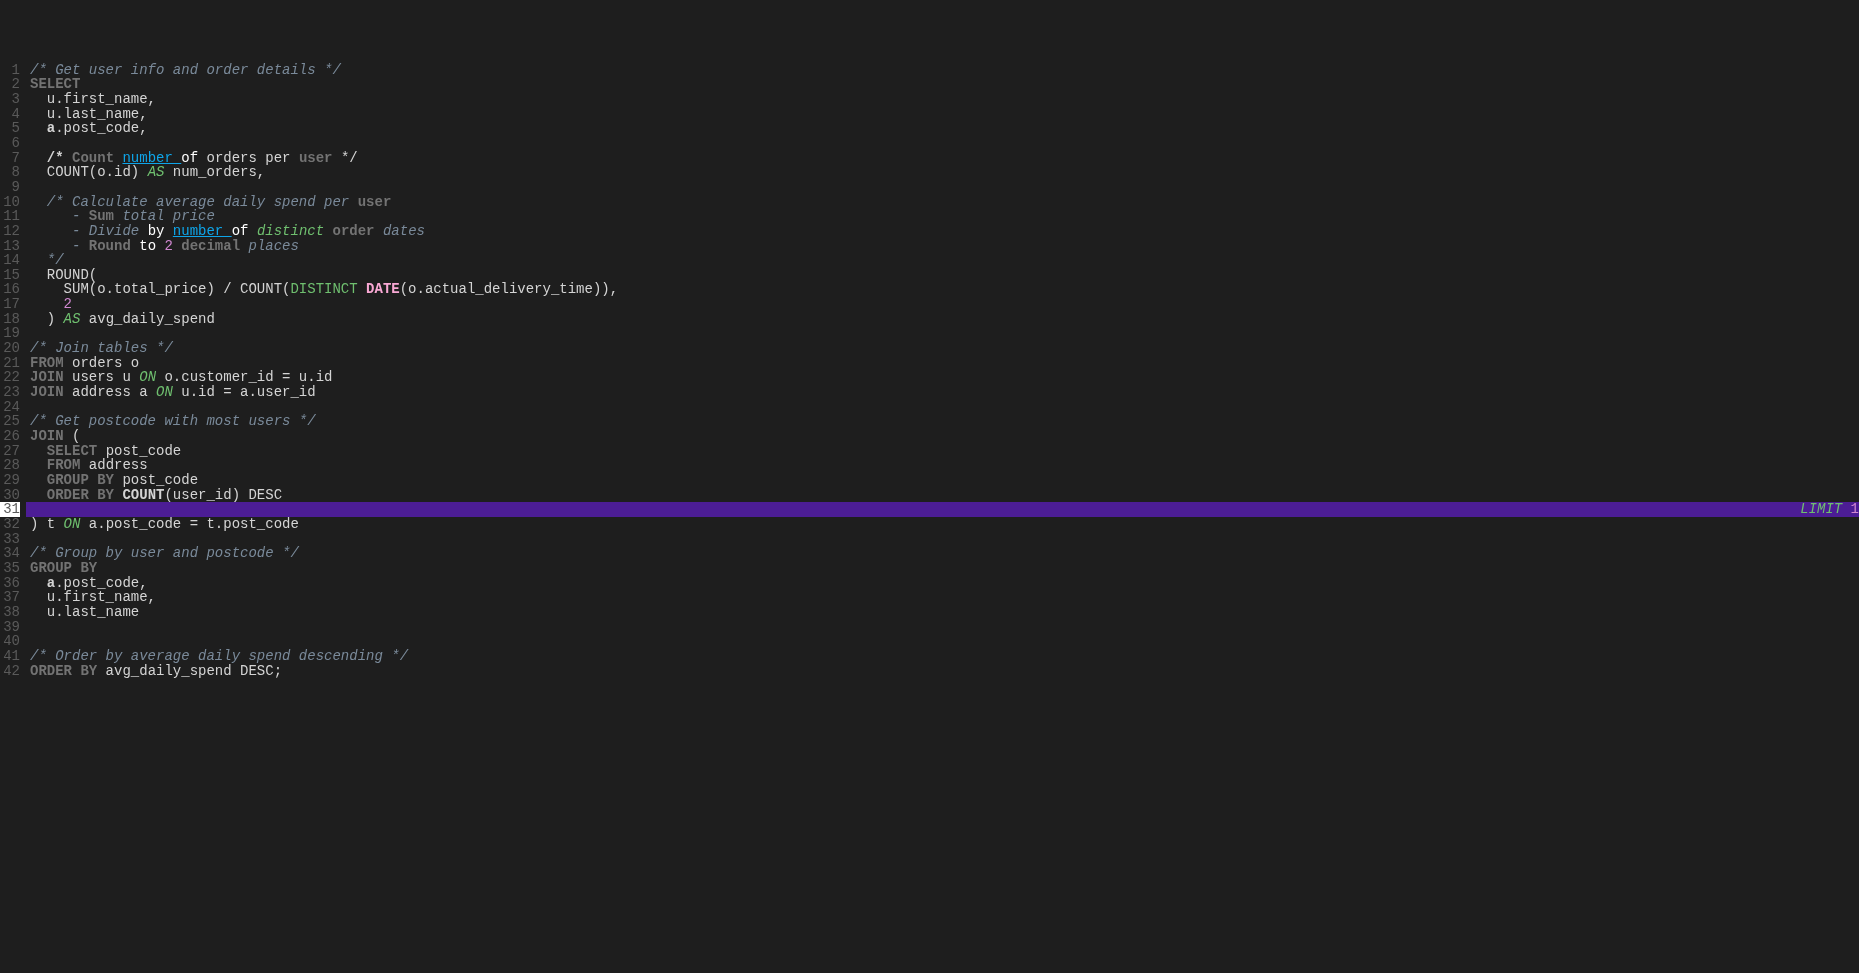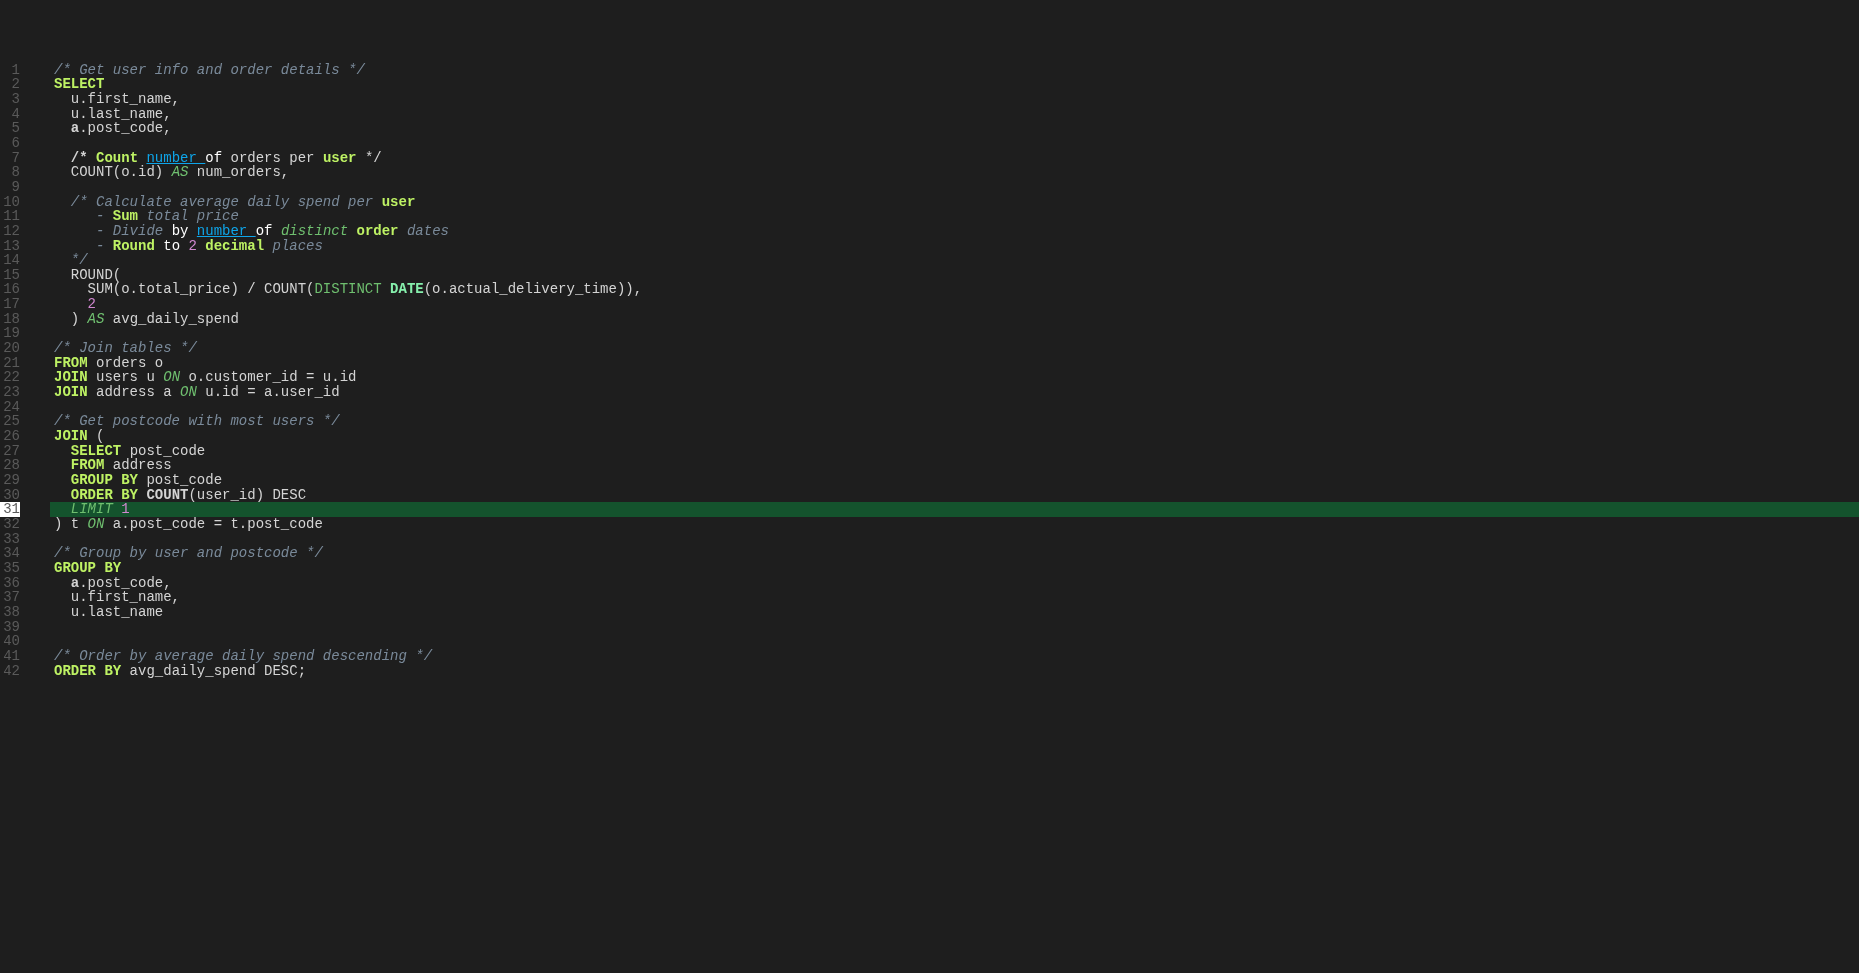--- a/index.html
+++ b/index.html
@@ -20,41 +20,41 @@
     text-align: right;
     color: #5a5a5a;
     padding-right: 6px;
     user-select: none;
     flex: 0 0 auto;
     width: 26px;
   }
   .code {
     flex: 1;
     position: relative;
-    margin-left: 24px;
   }
   .line {
     padding-left: 4px;
     position: relative;
   }
   .hl-line {
-    background: #14532d;
+    background: #4c1d95;
+    text-align: right;
   }
   .hl-gutter {
     background: #ffffff;
   }
   .c-comment { color: #7a8a9a; font-style: italic; }
   .c-keyword { color: #6fbf6f; font-style: italic; }
-  .c-keyword-b { color: #bef264; font-weight: bold; }
+  .c-keyword-b { color: #737373; font-weight: bold; }
   .c-bold    { color: #d4d4d4; font-weight: bold; }
   .c-num     { color: #d188d1; }
   .c-op      { color: #ffffff; }
   .c-word    { color: #0ea5e9; text-decoration: underline; }
   .c-distinct{ color: #6fbf6f; }
-  .c-date    { color: #86efac; font-weight: bold; }
+  .c-date    { color: #f9a8d4; font-weight: bold; }
 </style>
 </head>
 <body>
 
 
 
 <div class="editor">
   <div class="gutter" id="gutter"><div>1</div><div>2</div><div>3</div><div>4</div><div>5</div><div>6</div><div>7</div><div>8</div><div>9</div><div>10</div><div>11</div><div>12</div><div>13</div><div>14</div><div>15</div><div>16</div><div>17</div><div>18</div><div>19</div><div>20</div><div>21</div><div>22</div><div>23</div><div>24</div><div>25</div><div>26</div><div>27</div><div>28</div><div>29</div><div>30</div><div class="hl-gutter">31</div><div>32</div><div>33</div><div>34</div><div>35</div><div>36</div><div>37</div><div>38</div><div>39</div><div>40</div><div>41</div><div>42</div></div>
   <div class="code" id="code"><div class="line"><span class="c-comment">/* Get user info and order details */</span></div><div class="line"><span class="c-keyword-b">SELECT</span></div><div class="line"><span>  u.first_name,</span></div><div class="line"><span>  u.last_name,</span></div><div class="line"><span>  </span><span class="c-bold">a</span><span>.post_code,</span></div><div class="line">&nbsp;</div><div class="line"><span>  </span><span class="c-bold">/* </span><span class="c-keyword-b">Count </span><span class="c-word">number </span><span class="c-op">of </span><span>orders per </span><span class="c-keyword-b">user </span><span>*/</span></div><div class="line"><span>  COUNT(o.id) </span><span class="c-keyword">AS </span><span>num_orders,</span></div><div class="line">&nbsp;</div><div class="line"><span>  </span><span class="c-comment">/* Calculate average daily spend per </span><span class="c-keyword-b">user</span></div><div class="line"><span class="c-comment">     - </span><span class="c-keyword-b">Sum</span><span class="c-comment"> total price</span></div><div class="line"><span class="c-comment">     - Divide </span><span class="c-op">by </span><span class="c-word">number </span><span class="c-op">of </span><span class="c-keyword">distinct </span><span class="c-keyword-b">order </span><span class="c-comment">dates</span></div><div class="line"><span class="c-comment">     - </span><span class="c-keyword-b">Round </span><span class="c-op">to </span><span class="c-num">2 </span><span class="c-keyword-b">decimal </span><span class="c-comment">places</span></div><div class="line"><span class="c-comment">  */</span></div><div class="line"><span>  ROUND(</span></div><div class="line"><span>    SUM(o.total_price) / COUNT(</span><span class="c-distinct">DISTINCT </span><span class="c-date">DATE</span><span>(o.actual_delivery_time)),</span></div><div class="line"><span>    </span><span class="c-num">2</span></div><div class="line"><span>  ) </span><span class="c-keyword">AS</span><span> avg_daily_spend</span></div><div class="line">&nbsp;</div><div class="line"><span class="c-comment">/* Join tables */</span></div><div class="line"><span class="c-keyword-b">FROM</span><span> orders o</span></div><div class="line"><span class="c-keyword-b">JOIN</span><span> users u </span><span class="c-keyword">ON</span><span> o.customer_id = u.id</span></div><div class="line"><span class="c-keyword-b">JOIN</span><span> address a </span><span class="c-keyword">ON</span><span> u.id = a.user_id</span></div><div class="line">&nbsp;</div><div class="line"><span class="c-comment">/* Get postcode with most users */</span></div><div class="line"><span class="c-keyword-b">JOIN</span><span> (</span></div><div class="line"><span>  </span><span class="c-keyword-b">SELECT</span><span> post_code</span></div><div class="line"><span>  </span><span class="c-keyword-b">FROM</span><span> address</span></div><div class="line"><span>  </span><span class="c-keyword-b">GROUP BY</span><span> post_code</span></div><div class="line"><span>  </span><span class="c-keyword-b">ORDER BY</span><span> </span><span class="c-bold">COUNT</span><span>(user_id) DESC</span></div><div class="line hl-line"><span>  </span><span class="c-keyword">LIMIT </span><span class="c-num">1</span></div><div class="line"><span>) t </span><span class="c-keyword">ON</span><span> a.post_code = t.post_code</span></div><div class="line">&nbsp;</div><div class="line"><span class="c-comment">/* Group by user and postcode */</span></div><div class="line"><span class="c-keyword-b">GROUP BY</span></div><div class="line"><span>  </span><span class="c-bold">a</span><span>.post_code,</span></div><div class="line"><span>  u.first_name,</span></div><div class="line"><span>  u.last_name</span></div><div class="line">&nbsp;</div><div class="line">&nbsp;</div><div class="line"><span class="c-comment">/* Order by average daily spend descending */</span></div><div class="line"><span class="c-keyword-b">ORDER BY</span><span> avg_daily_spend DESC;</span></div></div>
 </div>

